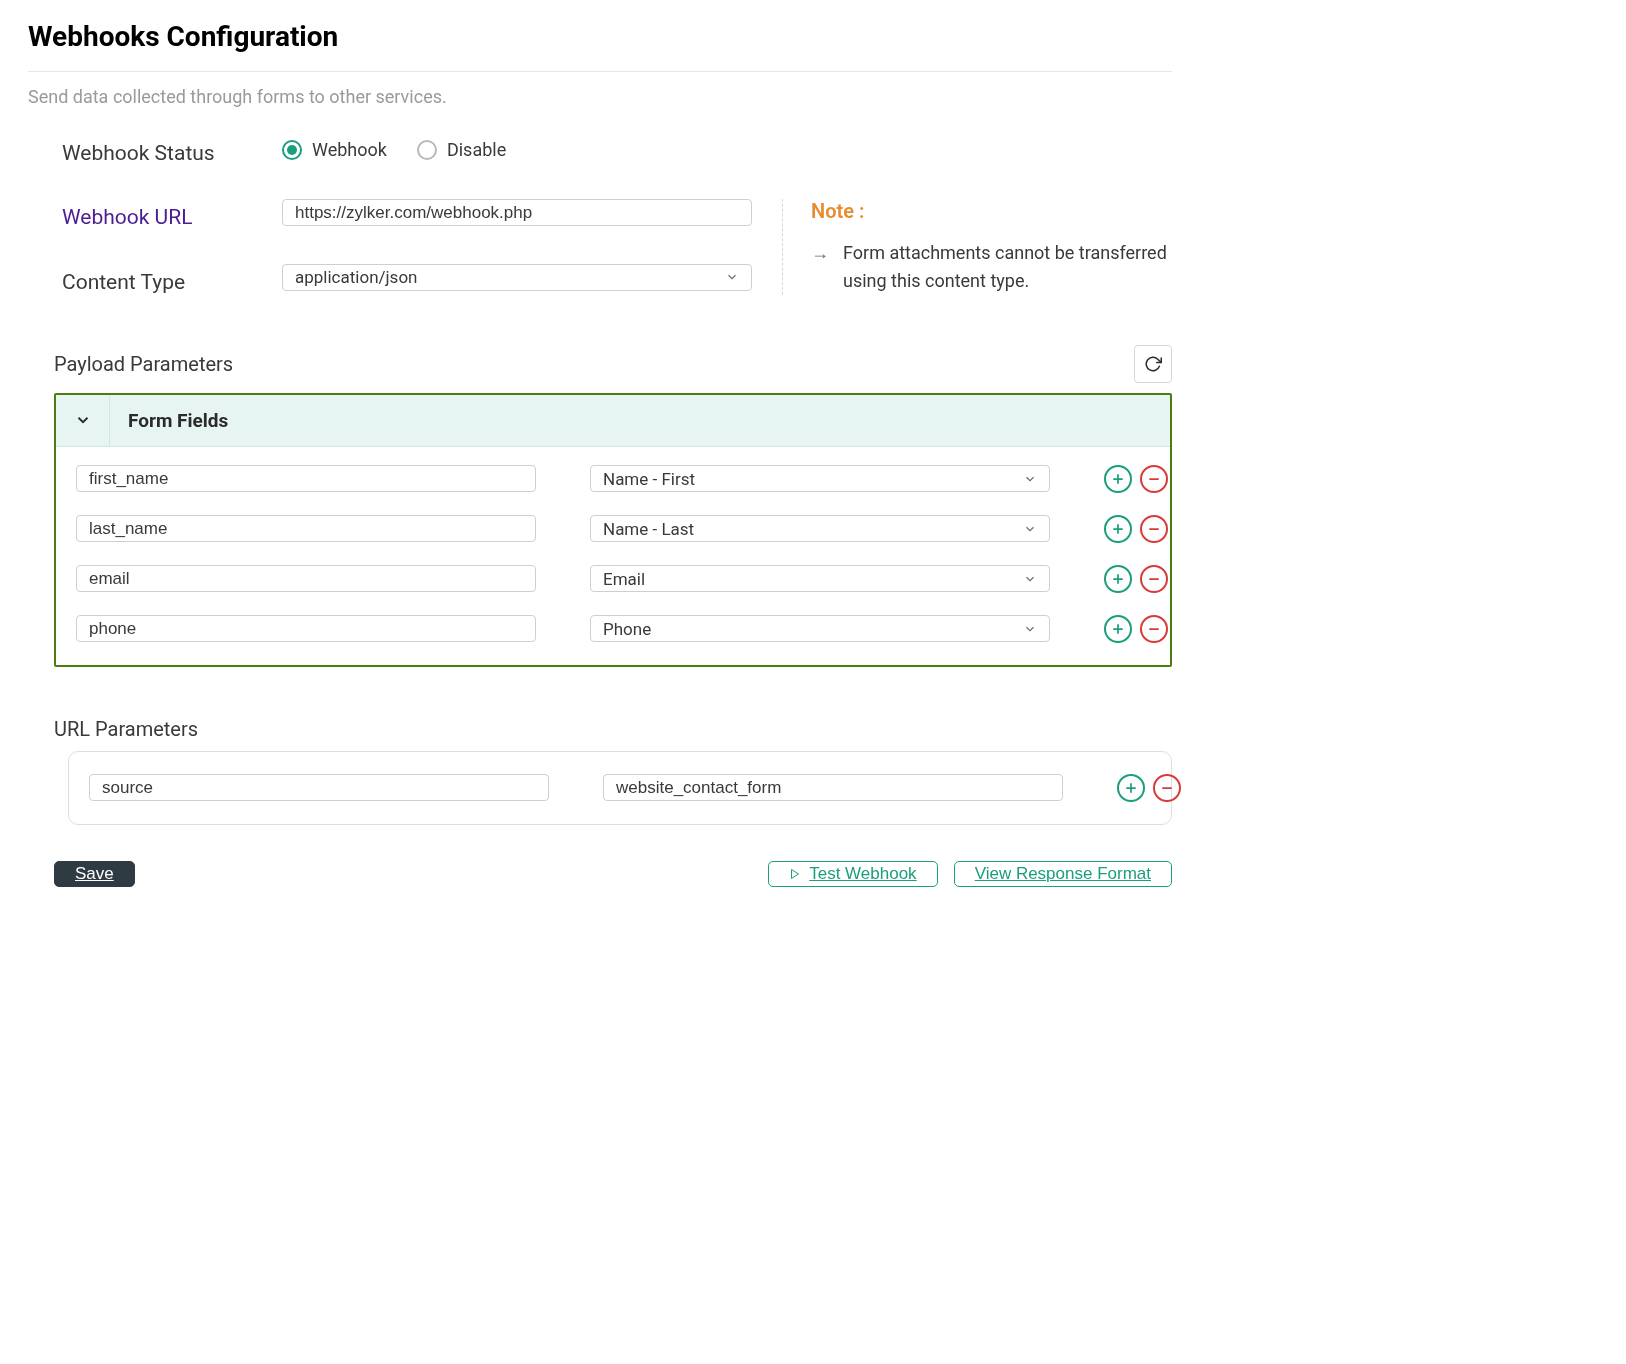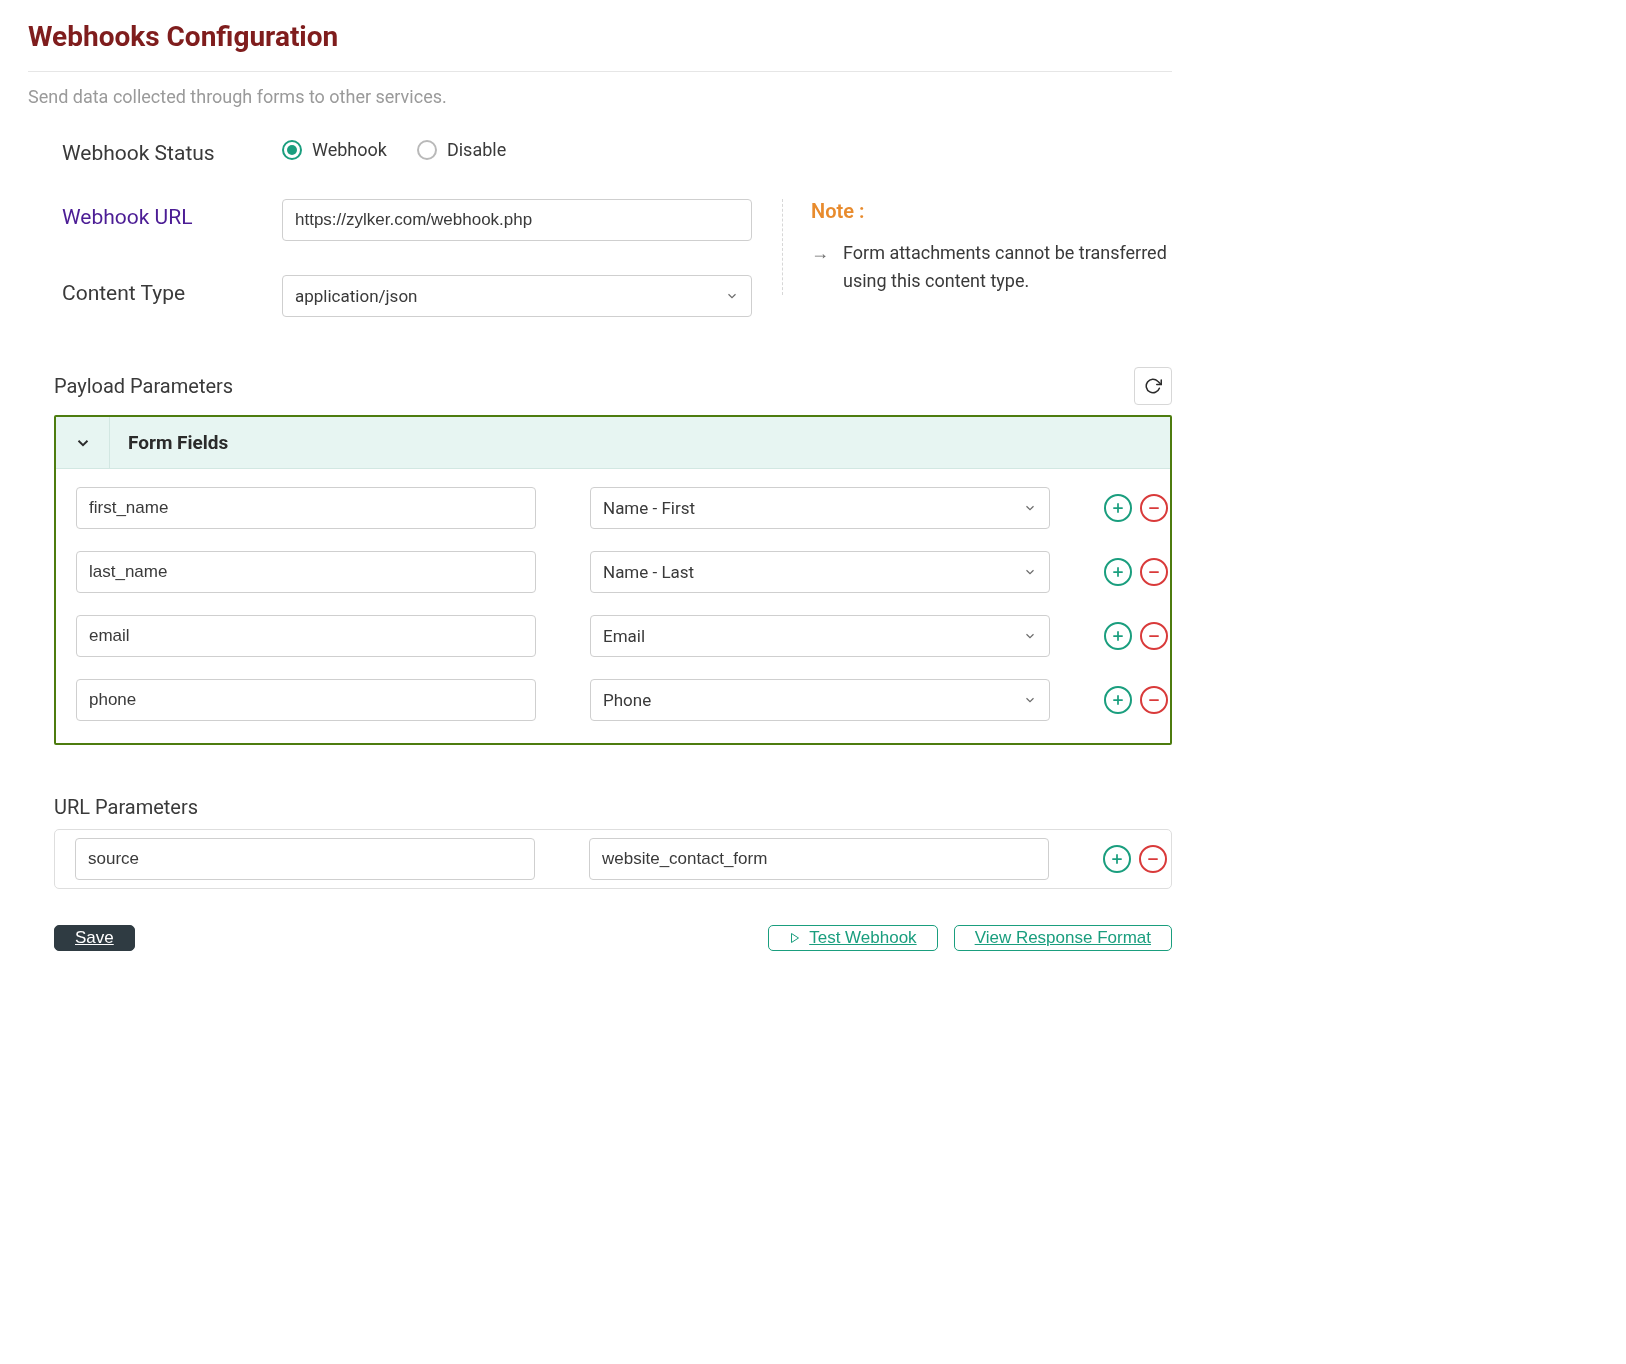--- a/index.html
+++ b/index.html
@@ -10,21 +10,21 @@
     background: #fff;
     color: #2b2b2b;
   }
   .page {
     width: 1200px;
     padding: 10px 28px 40px 28px;
   }
   h1.page-title {
     font-size: 28px;
     font-weight: 700;
-    color: #7f1d1d;
+    color: #000000;
     margin: 10px 0 18px 0;
   }
   .rule {
     border: none;
     border-top: 1px solid #e6e6e6;
     margin: 0 0 14px 0;
   }
   .page-desc {
     color: #9a9a9a;
     font-size: 18px;
@@ -70,21 +70,21 @@
   .radio .dot::after {
     content: "";
     width: 10px; height: 10px;
     border-radius: 50%;
     background: #1a9e7e;
     display: block;
   }
   .radio.off .dot::after { display: none; }
   .text-input, .select {
     width: 100%;
-    height: 42px;
+    height: 27px;
     border: 1px solid #cfcfcf;
     border-radius: 4px;
     background: #fff;
     font-size: 17px;
     color: #3a3a3a;
     padding: 0 12px;
   }
   .select {
     display: flex;
     align-items: center;
@@ -186,23 +186,23 @@
     justify-content: center;
     font-size: 18px;
     font-weight: 700;
     cursor: pointer;
   }
   .circ.add { border: 2px solid #1a9e7e; color: #1a9e7e; }
   .circ.del { border: 2px solid #d93a3a; color: #d93a3a; }
 
   .url-panel {
     border: 1px solid #dedede;
-    border-radius: 5px;
-    margin-left: 26px;
-    padding: 8px 20px;
+    border-radius: 10px;
+    margin-left: 40px;
+    padding: 22px 20px;
   }
 
   .footer-bar {
     margin: 36px 0 0 26px;
     display: flex;
     align-items: center;
     justify-content: space-between;
   }
   .btn {
     height: 26px;

